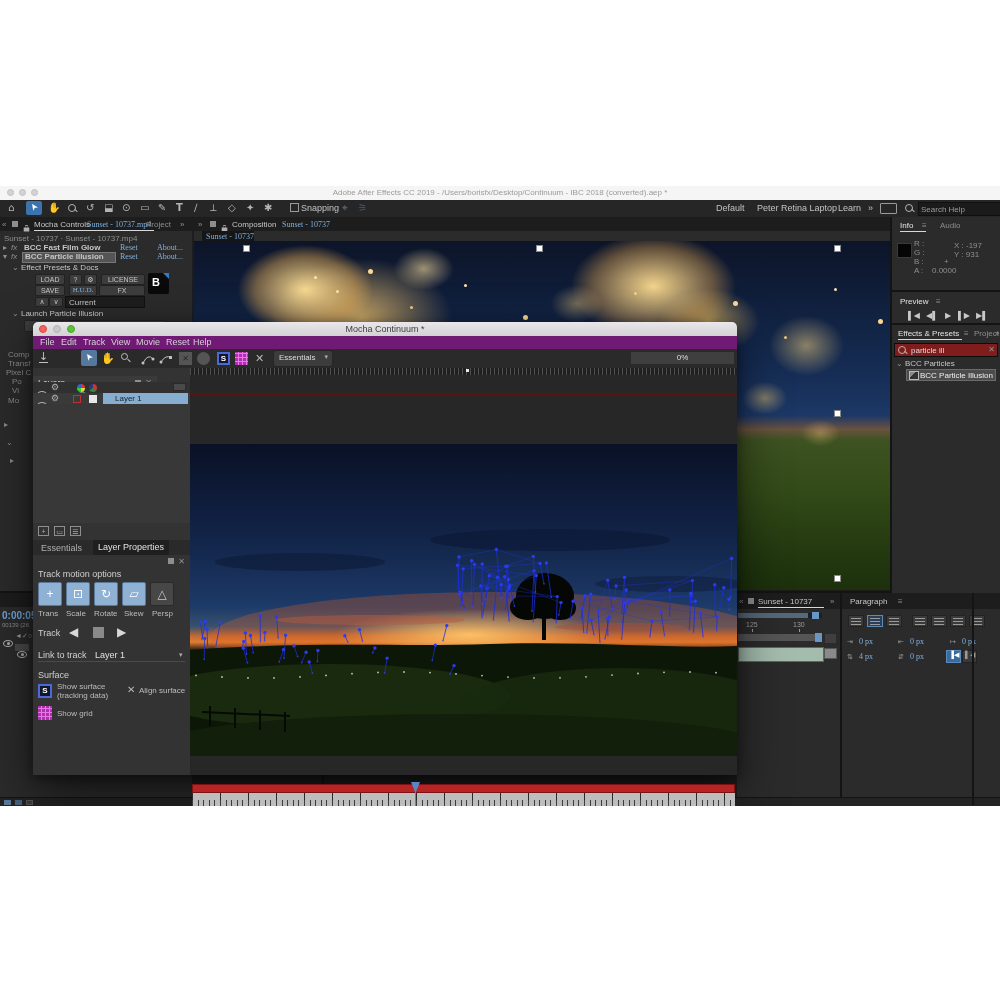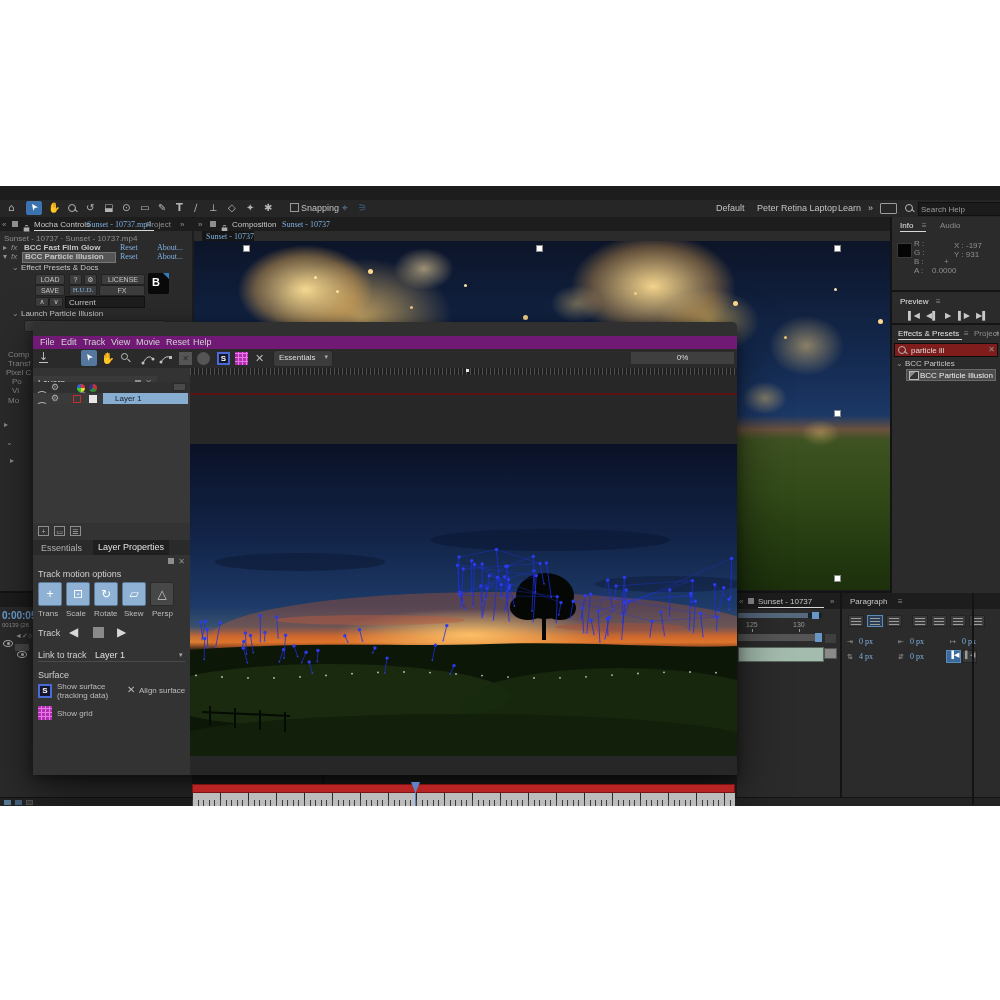--- a/index.html
+++ b/index.html
@@ -70,20 +70,26 @@
   .pbtn.on{background-color:#2a3f55;border-color:#5a8ab8;}
   .sparkles{width:3px;height:3px;border-radius:50%;background:#ffe2a8;}
   .handle{width:5px;height:5px;background:#fff;border:1px solid #888;box-sizing:content-box;}
 </style>
 </head>
 <body>
 
 <div class="stage">
 <div class="screen">
 
+  <div class="ab macbar">
+    <div class="ab mlight" style="left:7px"></div>
+    <div class="ab mlight" style="left:19px"></div>
+    <div class="ab mlight" style="left:31px"></div>
+    <div class="ab mactitle">Adobe After Effects CC 2019 - /Users/borisfx/Desktop/Continuum - IBC 2018 (converted).aep *</div>
+  </div>
 
   <div class="ab aetb">
     <span class="ab ti" style="left:8px">⌂</span>
     <div class="ab selbtn">
           <span>➤</span>
         </div>
     <span class="ab ti" style="left:48px">✋</span>
     <span class="ab mag ab" style="left:68px;top:4px"></span>
     <span class="ab ti" style="left:86px">↺</span>
     <span class="ab ti" style="left:104px">⬓</span>
@@ -320,20 +326,26 @@
     <span class="ab" style="left:26px;top:2px;width:7px;height:5px;background:#3c3c3c;border:1px solid #555;box-sizing:border-box"></span>
     <span class="ab" style="left:326px;top:3px;font-size:5px;color:#9a9a9a">▲</span>
     <span class="ab" style="left:334px;top:4px;width:36px;height:1px;background:#555"></span>
     <span class="ab" style="left:344px;top:1px;width:5px;height:5px;border:1px solid #9a9a9a;border-radius:50%;background:#232323"></span>
     <span class="ab" style="left:374px;top:1px;font-size:7px;color:#9a9a9a">▲</span>
   </div>
   <div class="ab hr" style="left:322px;top:407px;width:2px;height:212px"></div>
   <div class="ab hr" style="left:972px;top:407px;width:2px;height:212px"></div>
 
   <div class="ab mocha">
+    <div class="ab mtitle">
+      <span class="ab tl" style="left:6px;background:#f4605a;border:1px solid #d84a44;box-sizing:border-box"></span>
+      <span class="ab tl" style="left:20px;background:#c9c7c9;border:1px solid #b4b2b4;box-sizing:border-box"></span>
+      <span class="ab tl" style="left:34px;background:#5bc236;border:1px solid #48a826;box-sizing:border-box"></span>
+      <span class="ab" style="left:0;top:2px;width:100%;text-align:center;font-size:9px;color:#3e3e3e">Mocha Continuum *</span>
+    </div>
     <div class="ab mmenu">
       <span class="ab mmi" style="left:7px">File</span>
       <span class="ab mmi" style="left:28px">Edit</span>
       <span class="ab mmi" style="left:50px">Track</span>
       <span class="ab mmi" style="left:78px">View</span>
       <span class="ab mmi" style="left:103px">Movie</span>
       <span class="ab mmi" style="left:133px">Reset</span>
       <span class="ab mmi" style="left:160px">Help</span>
     </div>
     <div class="ab mtool">

